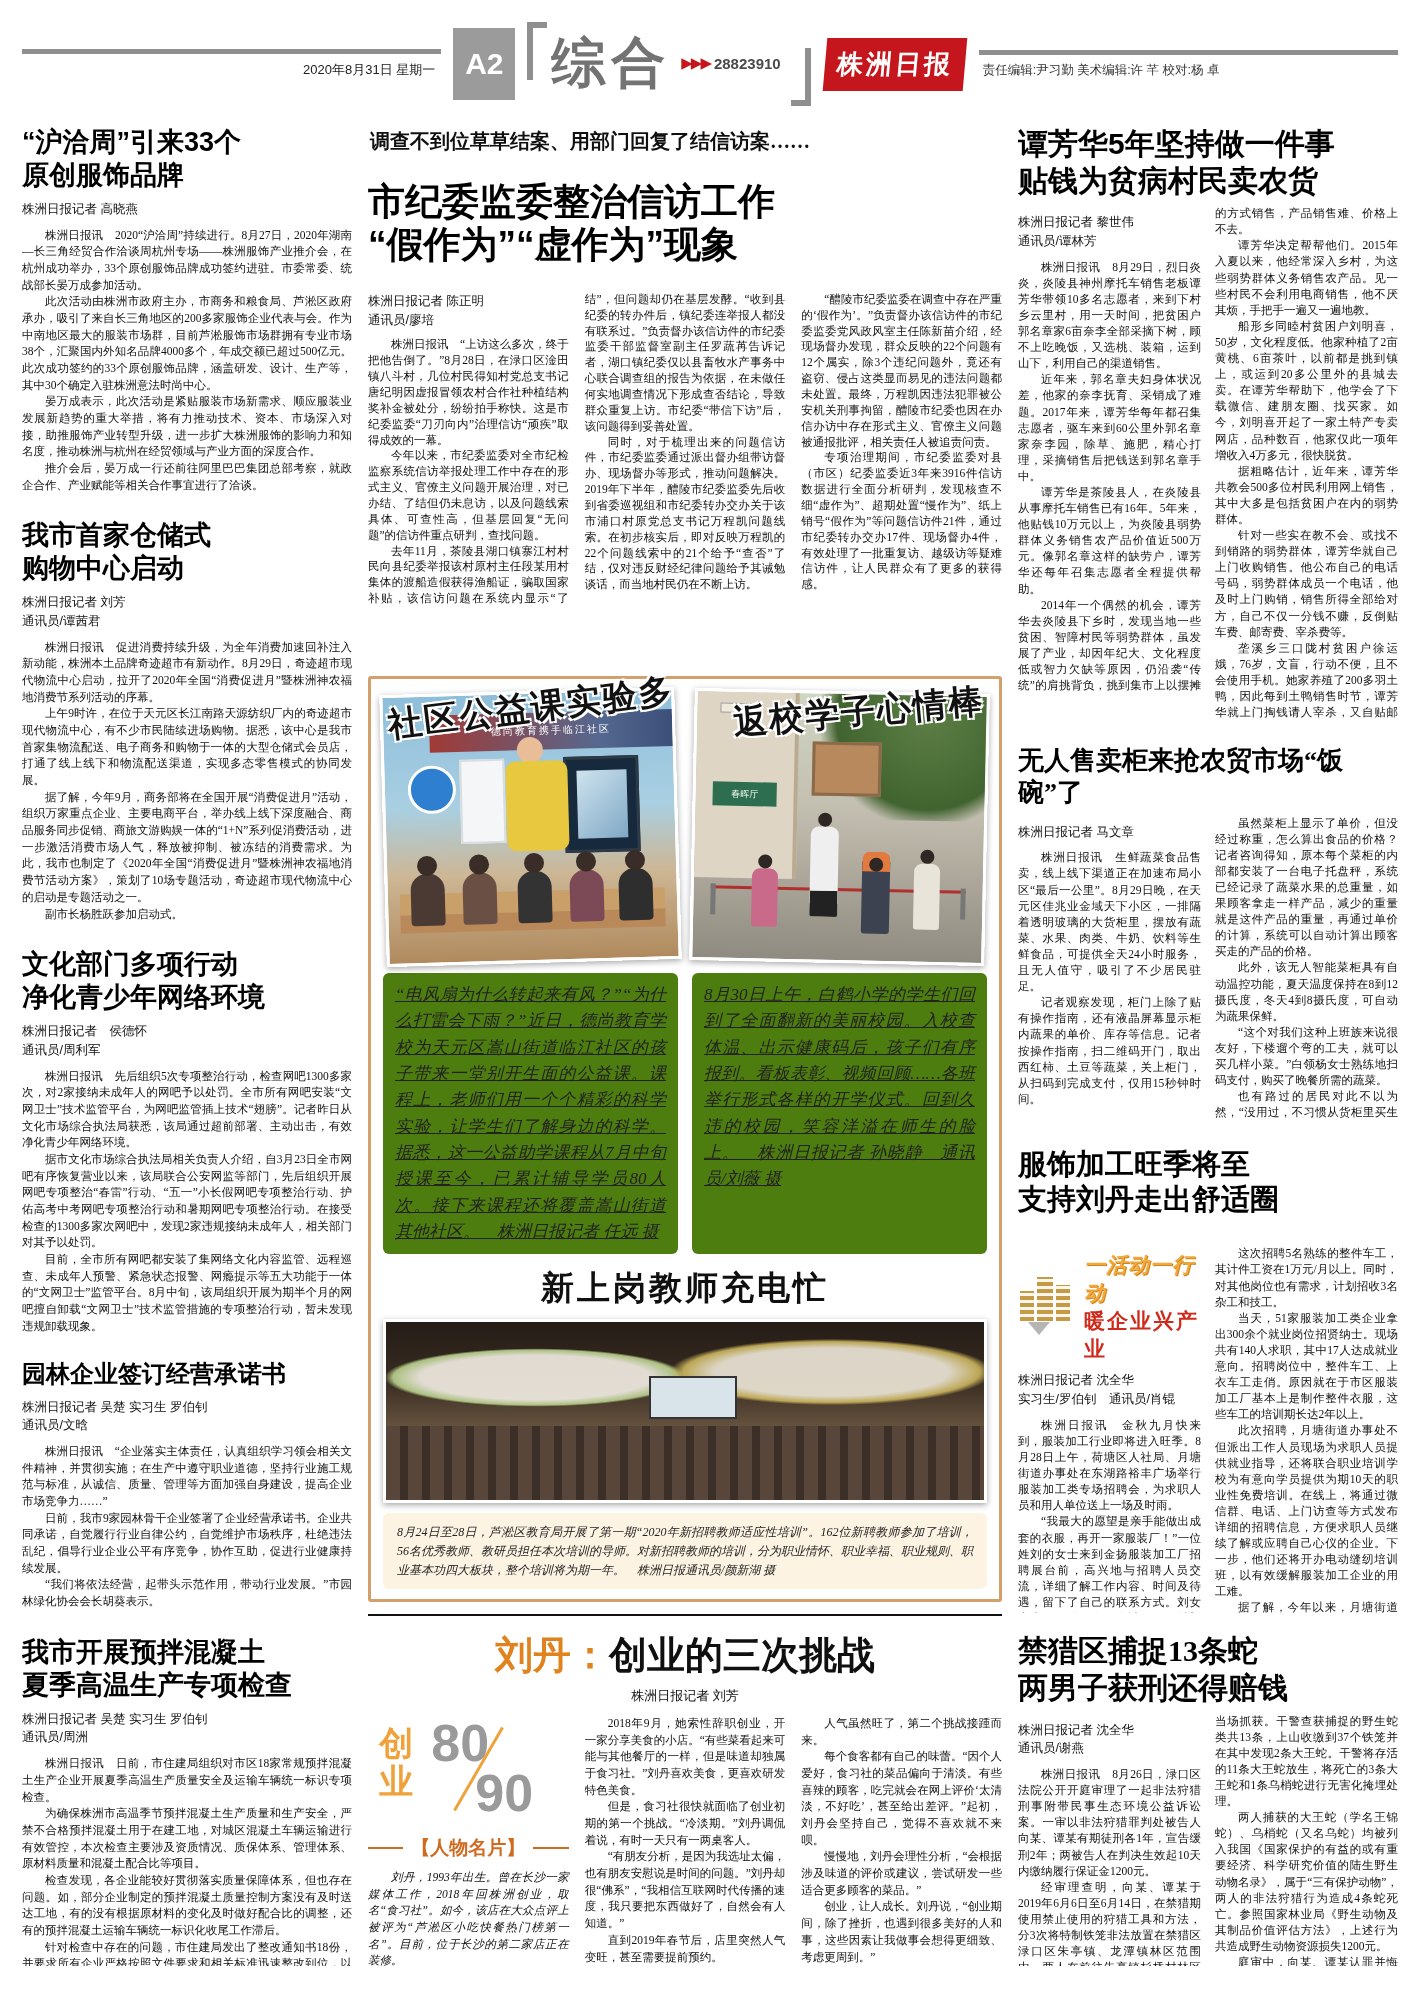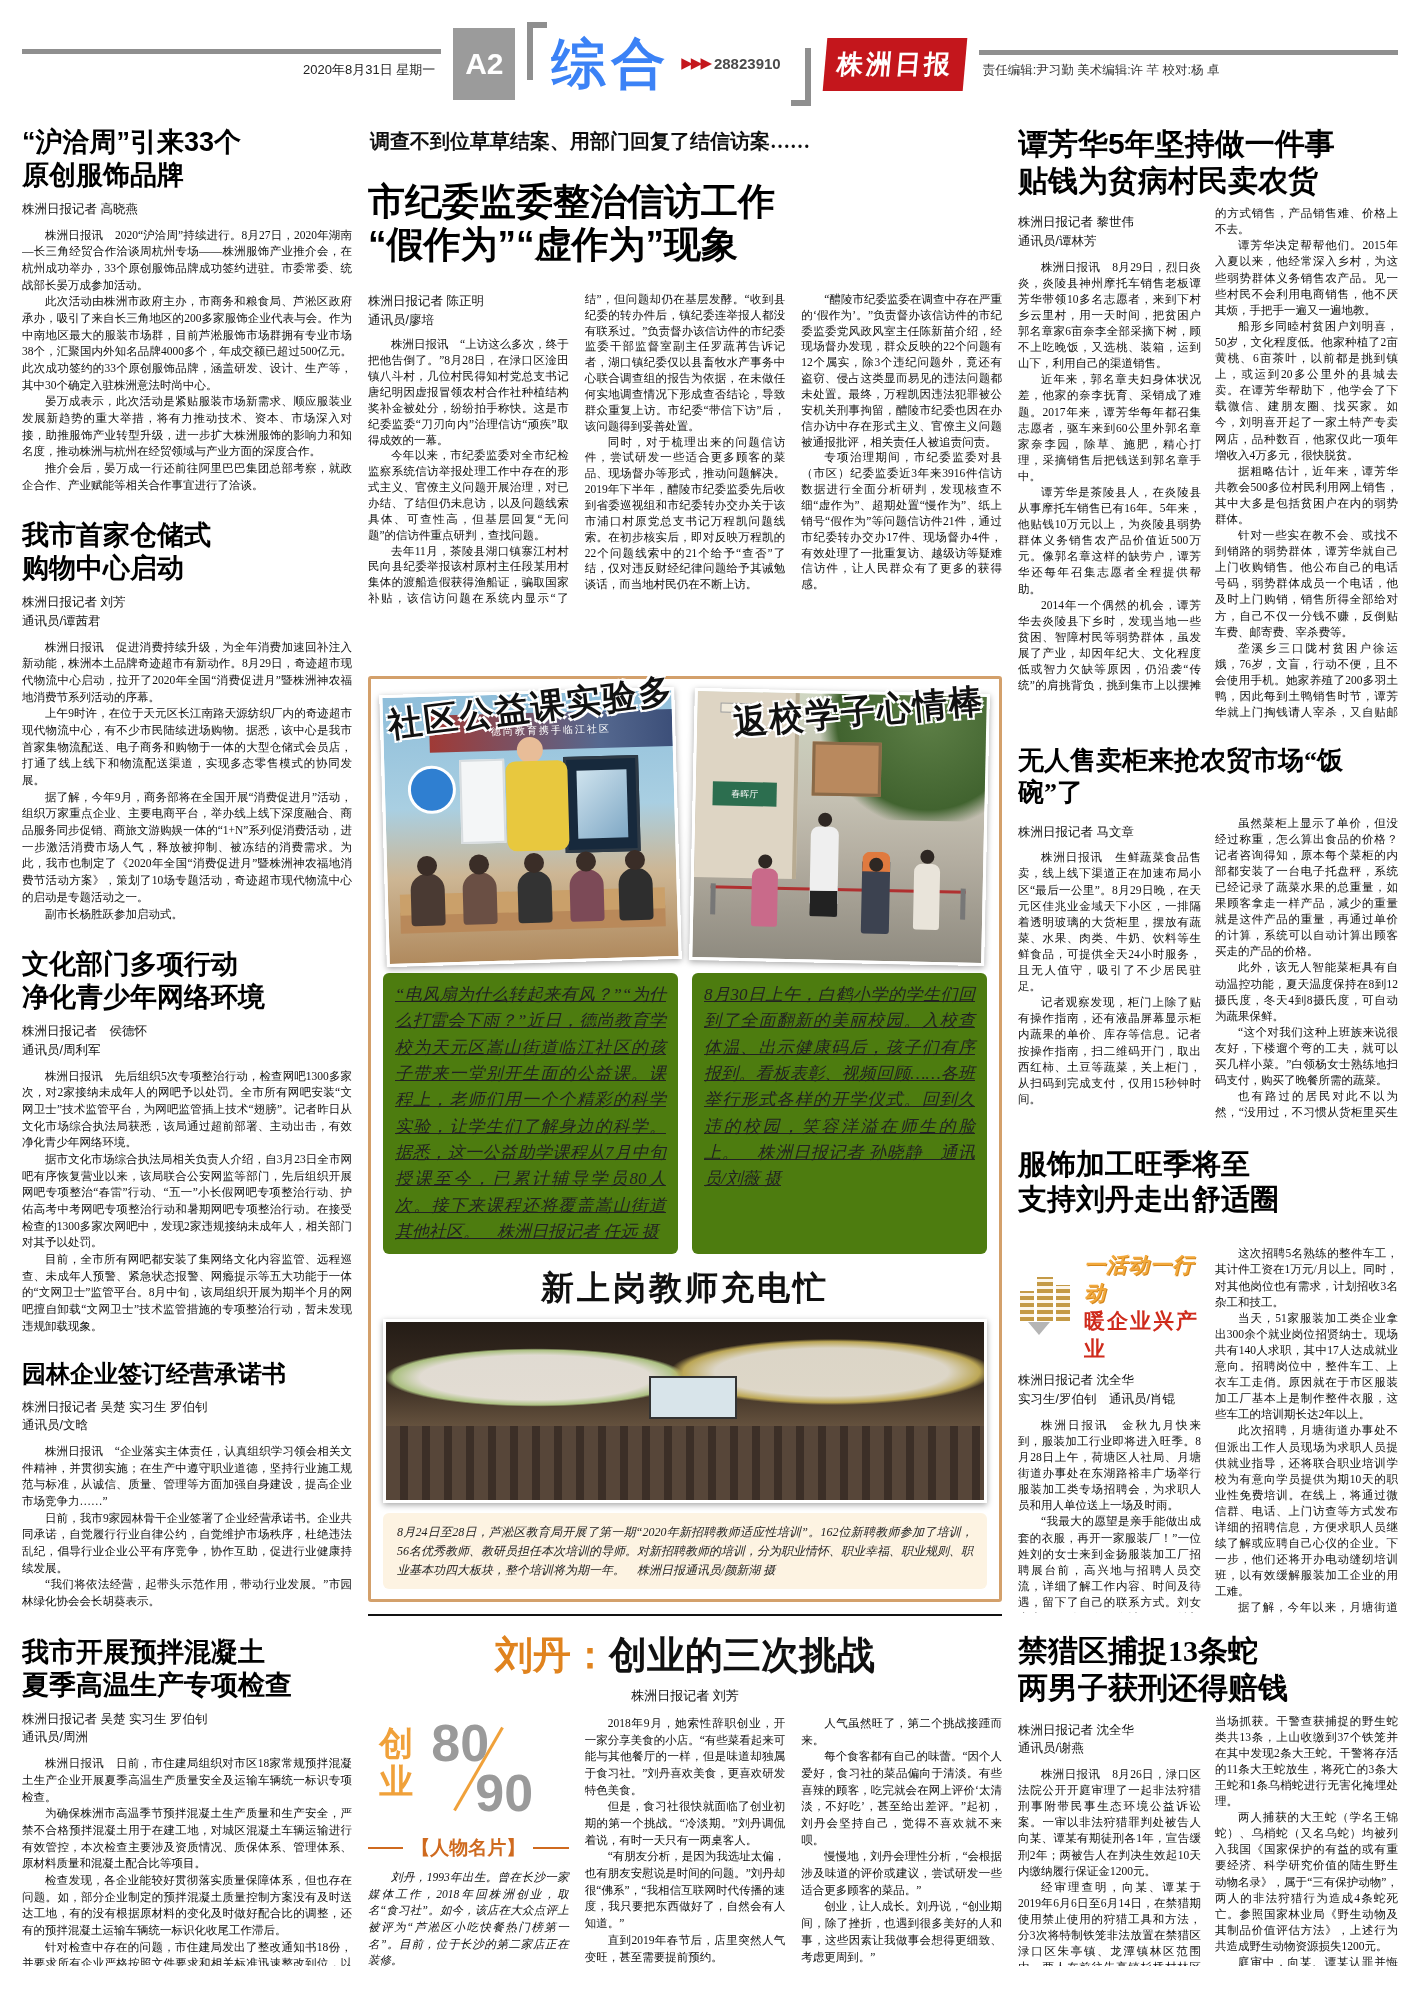--- a/index.html
+++ b/index.html
@@ -10,21 +10,21 @@
   
   .hdr{display:flex;align-items:center;height:96px;}
   .hline{height:5px;background:#8f8f8f;width:100%;}
   .h-left{flex:1;display:flex;flex-direction:column;align-items:flex-end;gap:7px;}
   .h-date{font-size:13px;color:#222;font-family:"Liberation Sans","DejaVu Sans",sans-serif;padding-right:6px;}
   .pagebox{width:62px;height:72px;background:#9b9b9b;color:#fff;display:flex;align-items:center;justify-content:center;
            font-family:"Liberation Sans","DejaVu Sans",sans-serif;font-weight:bold;font-size:30px;margin:0 12px;flex:none;}
   .section-wrap{position:relative;padding:14px 30px 16px 24px;display:flex;align-items:center;flex:none;}
   .br-tl{position:absolute;left:0;top:0;width:14px;height:52px;border-left:6px solid #8f8f8f;border-top:6px solid #8f8f8f;}
   .br-br{position:absolute;right:0;bottom:0;width:14px;height:52px;border-right:6px solid #8f8f8f;border-bottom:6px solid #8f8f8f;}
-  .section-title{font-family:Liberation Sans, sans-serif;font-weight:900;font-size:54px;color:#3b82f6;letter-spacing:6px;line-height:1;}
+  .section-title{font-family:Liberation Serif, serif;font-weight:900;font-size:54px;color:#737373;letter-spacing:6px;line-height:1;}
   .arrows{color:#c4161c;font-size:15px;margin-left:10px;letter-spacing:-2px;}
   .phone{font-family:"Liberation Sans","DejaVu Sans",sans-serif;font-weight:bold;font-size:15px;color:#4a4a4a;margin-left:4px;}
   .masthead{background:#c4161c;color:#fff;padding:9px 12px;font-weight:900;font-size:26px;letter-spacing:3px;
             transform:skewX(-5deg);margin:0 14px;flex:none;font-family:"Liberation Serif","DejaVu Serif",serif;}
   .h-right{flex:1;display:flex;flex-direction:column;gap:7px;}
   .h-editors{font-size:12.5px;color:#333;font-family:"Liberation Sans","DejaVu Sans",sans-serif;padding-left:4px;}
 
   
   .cols{display:flex;gap:16px;margin-top:14px;}
   .col-l{width:330px;height:1840px;overflow:hidden;flex:none;}
@@ -271,21 +271,21 @@
       </h1>
       <div class="main-body">
         <div class="byline">
           <div>株洲日报记者 陈正明</div>
           <div>通讯员/廖培</div>
         </div>
         <div>
                 <p>株洲日报讯　“上访这么多次，终于把他告倒了。”8月28日，在渌口区淦田镇八斗村，几位村民得知村党总支书记唐纪明因虚报冒领农村合作社种植结构奖补金被处分，纷纷拍手称快。这是市纪委监委“刀刃向内”治理信访“顽疾”取得成效的一幕。</p>
                 <p>今年以来，市纪委监委对全市纪检监察系统信访举报处理工作中存在的形式主义、官僚主义问题开展治理，对已办结、了结但仍未息访，以及问题线索具体、可查性高，但基层回复“无问题”的信访件重点研判，查找问题。</p>
                 <p>去年11月，茶陵县湖口镇寨江村村民向县纪委举报该村原村主任段某用村集体的渡船造假获得渔船证，骗取国家补贴，该信访问题在系统内显示“了结”，但问题却仍在基层发酵。“收到县纪委的转办件后，镇纪委连举报人都没有联系过。”负责督办该信访件的市纪委监委干部监督室副主任罗蔬苒告诉记者，湖口镇纪委仅以县畜牧水产事务中心联合调查组的报告为依据，在未做任何实地调查情况下形成查否结论，导致群众重复上访。市纪委“带信下访”后，该问题得到妥善处置。</p>
-                <p>同时，对于梳理出来的问题信访件，尝试研发一些适合更多顾客的菜品、现场督办等形式，推动问题解决。2019年下半年，醴陵市纪委监委先后收到省委巡视组和市纪委转办交办关于该市浦口村原党总支书记万程凯问题线索。在初步核实后，即对反映万程凯的22个问题线索中的21个给予“查否”了结，仅对违反财经纪律问题给予其诫勉谈话，而当地村民仍在不断上访。</p>
+                <p>同时，对于梳理出来的问题信访件，市纪委监委通过派出督办组带访督办、现场督办等形式，推动问题解决。2019年下半年，醴陵市纪委监委先后收到省委巡视组和市纪委转办交办关于该市浦口村原党总支书记万程凯问题线索。在初步核实后，即对反映万程凯的22个问题线索中的21个给予“查否”了结，仅对违反财经纪律问题给予其诫勉谈话，而当地村民仍在不断上访。</p>
                 <p>“醴陵市纪委监委在调查中存在严重的‘假作为’。”负责督办该信访件的市纪委监委党风政风室主任陈新苗介绍，经现场督办发现，群众反映的22个问题有12个属实，除3个违纪问题外，竟还有盗窃、侵占这类显而易见的违法问题都未处置。最终，万程凯因违法犯罪被公安机关刑事拘留，醴陵市纪委也因在办信办访中存在形式主义、官僚主义问题被通报批评，相关责任人被追责问责。</p>
                 <p>专项治理期间，市纪委监委对县（市区）纪委监委近3年来3916件信访数据进行全面分析研判，发现核查不细“虚作为”、超期处置“慢作为”、纸上销号“假作为”等问题信访件21件，通过市纪委转办交办17件、现场督办4件，有效处理了一批重复访、越级访等疑难信访件，让人民群众有了更多的获得感。</p>
               </div>
       </div>
     </article>
 
     <section class="photo-sec">
       <div class="photo-row">
         <div class="photo-card">
           <div class="ph-title pt-left">社区公益课实验多</div>

